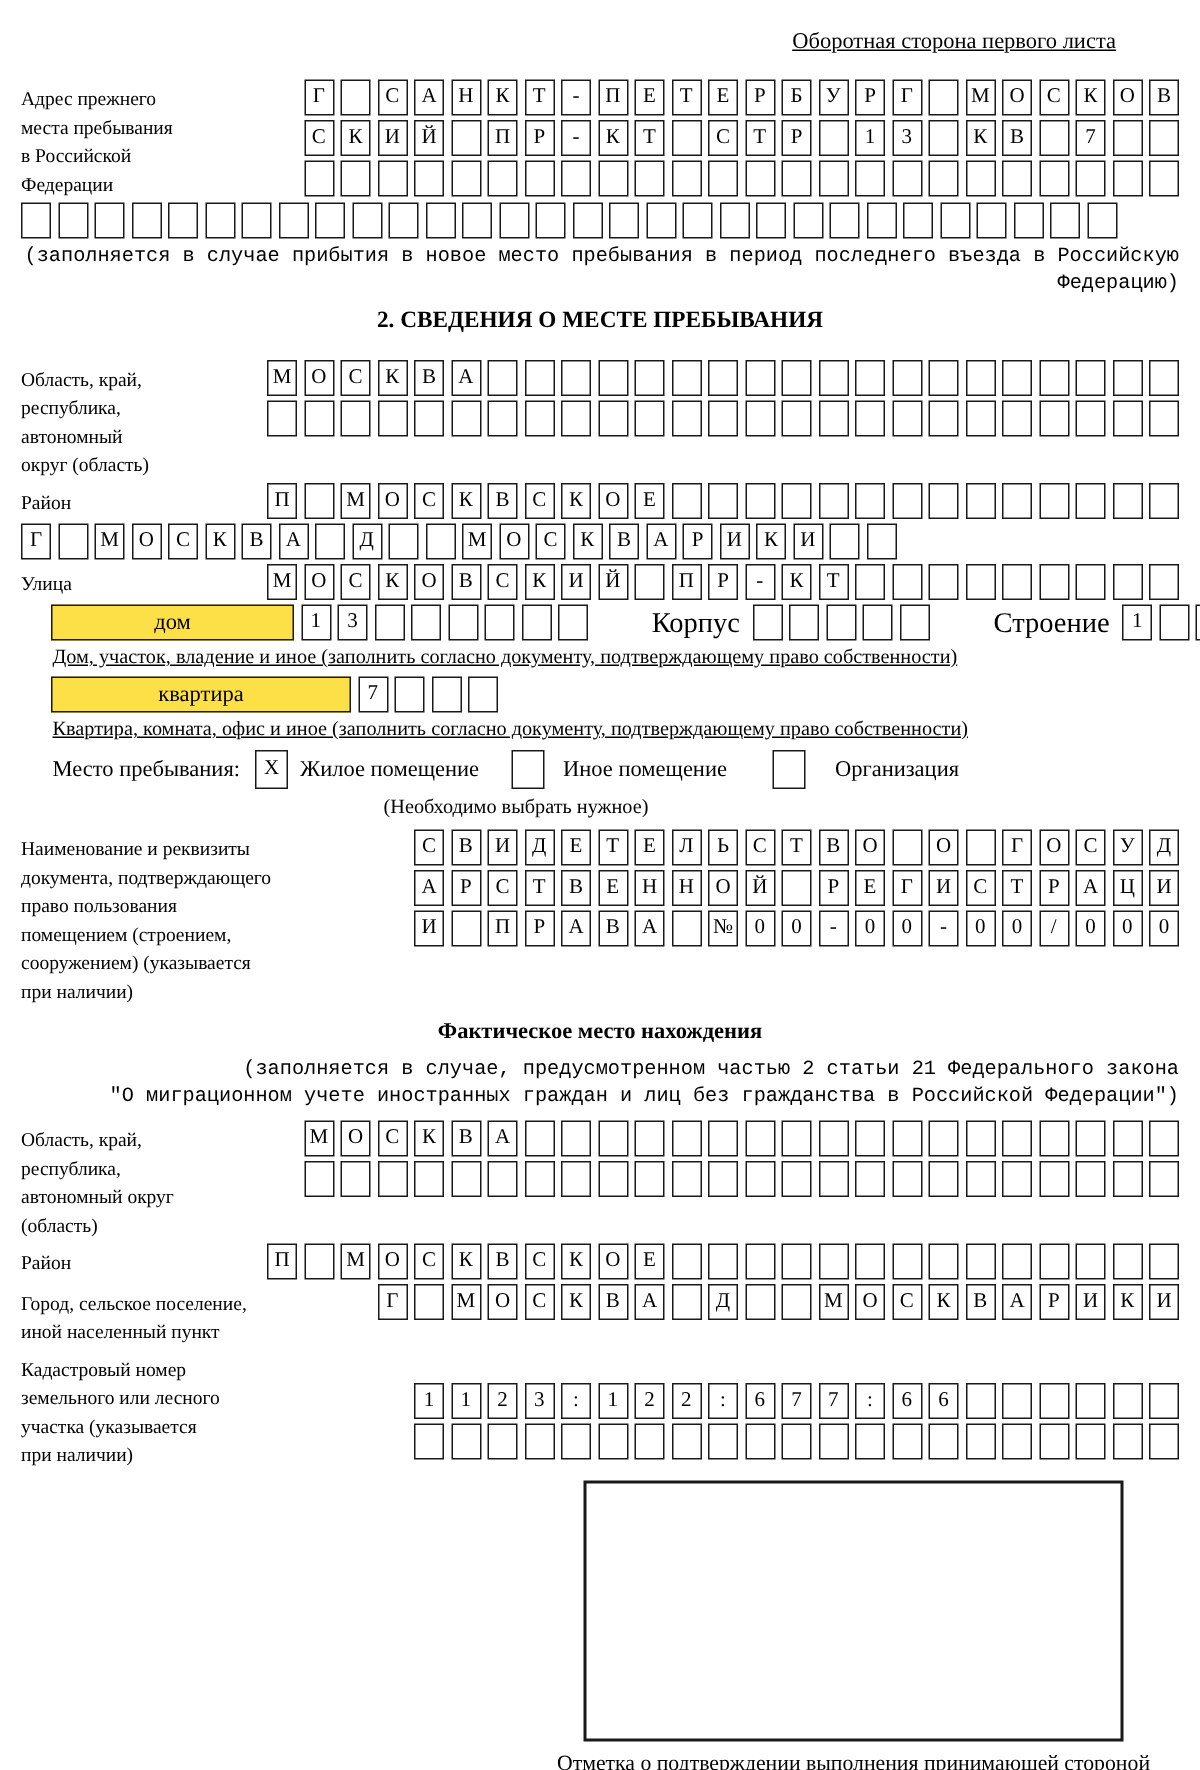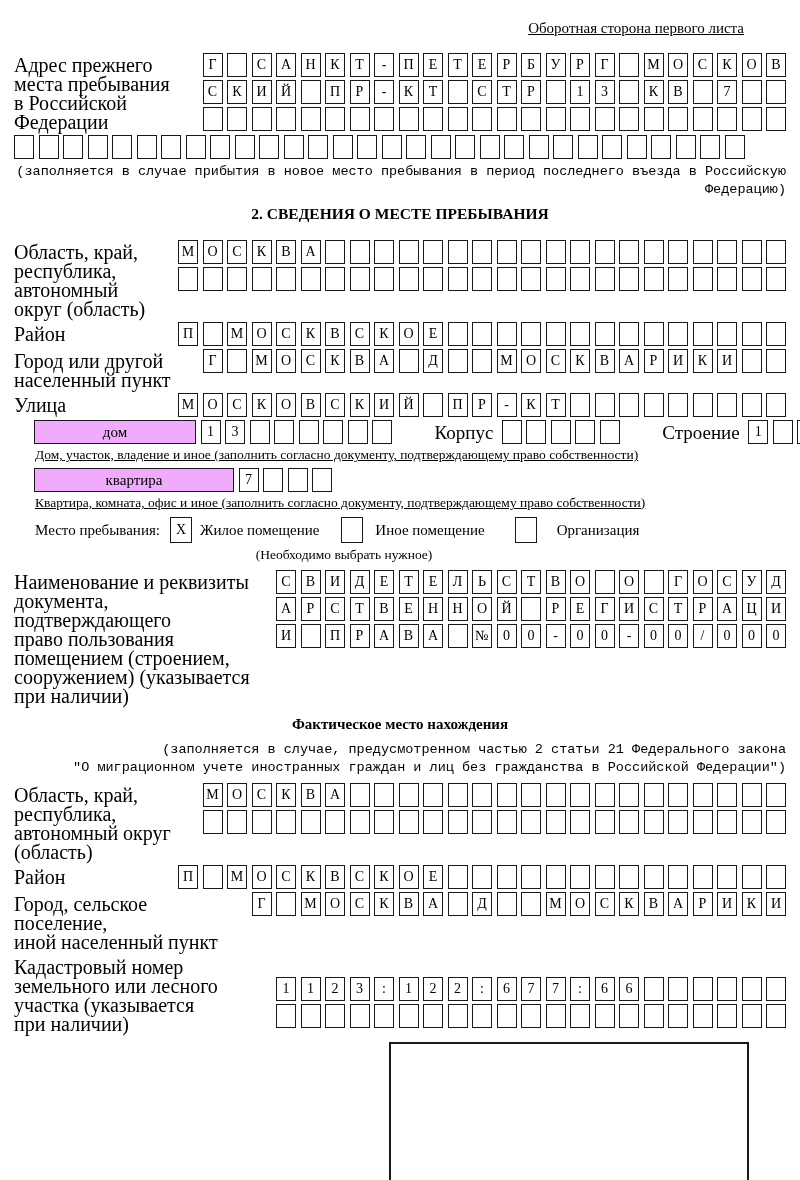--- a/index.html
+++ b/index.html
@@ -5,37 +5,37 @@
   html,body { margin:0; padding:0; }
   body {
     width:800px; height:1180px; box-sizing:border-box;
     background:#ffffff; color:#000;
     font-family:"Liberation Serif","DejaVu Serif",serif;
     padding:6px 14px 0 14px; overflow:hidden;
   }
   .hdr { text-align:right; font-size:15px; margin:14px 42px 16px 0;text-decoration:underline; }
 
   .field { display:flex; margin-bottom:3px; }
-  .label { flex:1; font-size:20px; line-height:19px; white-space:pre-line; padding-top:3px; padding-right:6px; }
+  .label { flex:1; font-size:13px; line-height:19px; white-space:pre-line; padding-top:3px; padding-right:6px; }
   .gridcol { display:flex; flex-direction:column; row-gap:3px; align-items:flex-end; }
   .grow { display:flex; column-gap:4.5px; }
   .cell {
     width:18px; height:22px; border:1.5px solid #191919; flex:none;
     display:flex; align-items:center; justify-content:center;
     font-size:14px; background:#fff;
   }
   .fullrow { margin:1px 0 4px 0; }
   .note { font-size:13.5px; line-height:18px; }
   .center { text-align:right;font-family:Liberation Mono, monospace; }
   .sec-title { text-align:center; font-weight:bold; font-size:15.5px; margin:6px 0 17px 0; }
 
   .houserow { display:flex; align-items:flex-start; column-gap:4.5px; margin:2px 0 2px 20px; }
   .bigbox {
     border:1.5px solid #191919; height:22px; display:flex; align-items:center; justify-content:center;
-    font-size:15px; flex:none; background:#f0abfc;
+    font-size:15px; flex:none; background:#fde047;
   }
   .w-dom { width:160px; }
   .w-kv { width:198px; }
   .inline-label { font-size:19px; padding:2px 4px 0 6px; white-space:nowrap;margin-left:32px; }
   .small-note { margin:2px 0 4px 21px;text-decoration:underline; }
 
   .stayrow { display:flex; align-items:center; margin:5px 0 2px 21px; font-size:15px; }
   .checkbox {
     width:20px; height:24px; border:1.5px solid #191919; flex:none;
     display:flex; align-items:center; justify-content:center; font-size:14px; background:#fff;
@@ -266,22 +266,20 @@
         <span class="cell"></span>
         <span class="cell"></span>
         <span class="cell"></span>
         <span class="cell"></span>
         <span class="cell"></span>
       </div>
     </div>
 </div>
 
 <div class="field">
-  <div class="label">Город или другой
-населенный пункт</div>
   <div class="gridcol">
       <div class="grow">
         <span class="cell">Г</span>
         <span class="cell"></span>
         <span class="cell">М</span>
         <span class="cell">О</span>
         <span class="cell">С</span>
         <span class="cell">К</span>
         <span class="cell">В</span>
         <span class="cell">А</span>

